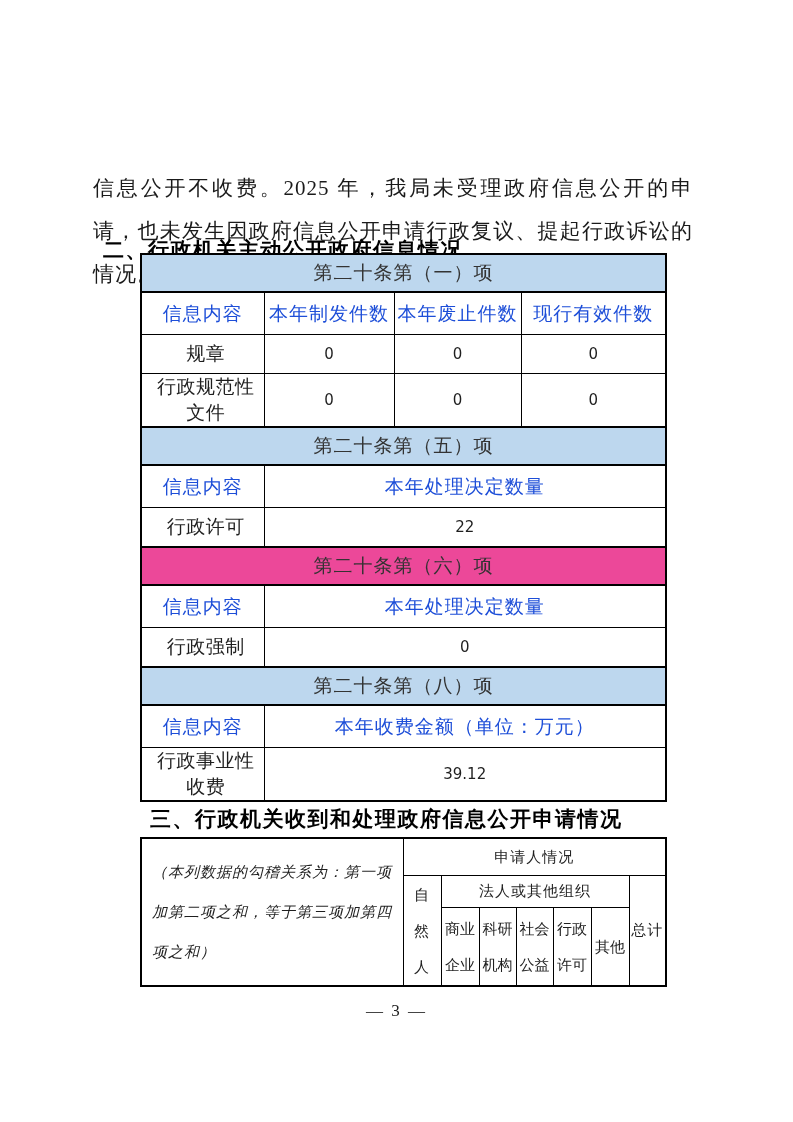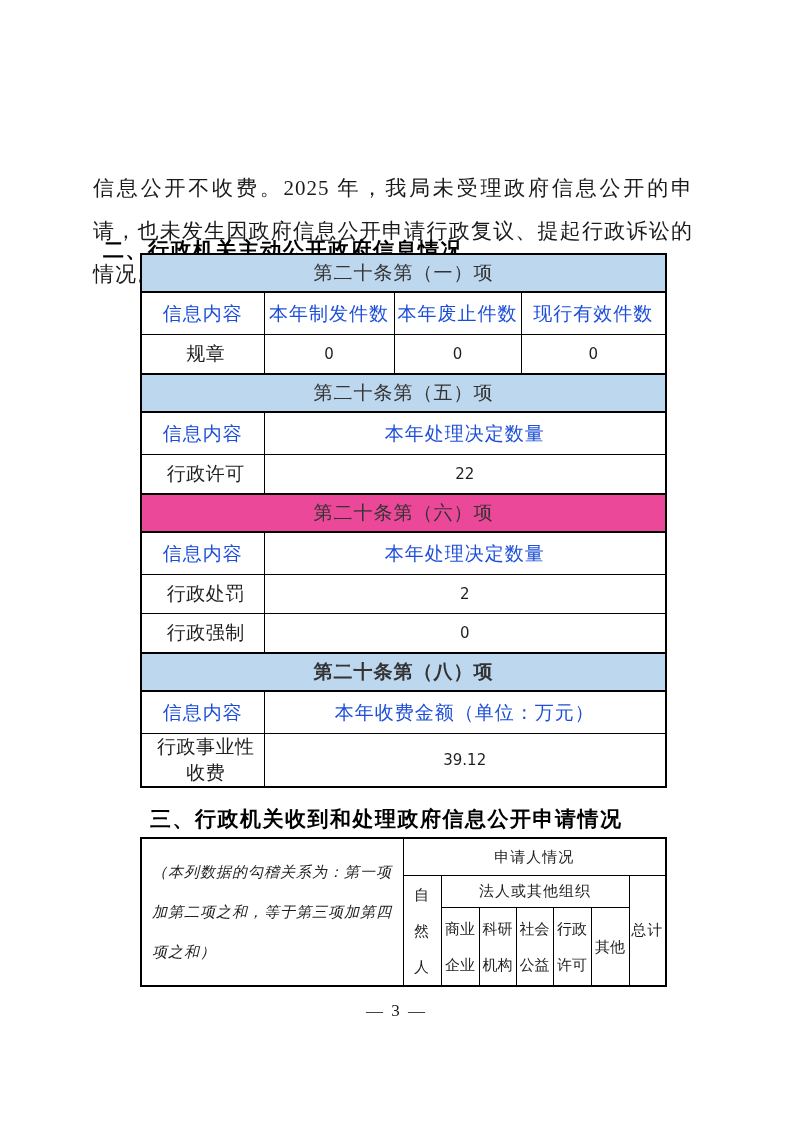--- a/index.html
+++ b/index.html
@@ -85,20 +85,26 @@
         <td>本年制发件数</td>
         <td>本年废止件数</td>
         <td>现行有效件数</td>
       </tr>
       <tr class="data">
         <td class="label">规章</td>
         <td class="val">0</td>
         <td class="val">0</td>
         <td class="val">0</td>
       </tr>
+      <tr class="data">
+        <td class="label">行政规范性文件</td>
+        <td class="val">0</td>
+        <td class="val">0</td>
+        <td class="val">0</td>
+      </tr>
 
       <tr class="sec">
         <td colspan="4" style="background: rgb(189, 215, 238);">第二十条第（五）项</td>
       </tr>
       <tr class="hdr">
         <td>信息内容</td>
         <td colspan="3">本年处理决定数量</td>
       </tr>
       <tr class="data">
         <td class="label">行政许可</td>
@@ -106,30 +112,26 @@
       </tr>
 
       <tr class="sec">
         <td colspan="4" style="background: #ec4899;">第二十条第（六）项</td>
       </tr>
       <tr class="hdr">
         <td>信息内容</td>
         <td colspan="3">本年处理决定数量</td>
       </tr>
       <tr class="data">
-        <td class="label">行政处罚</td>
-        <td class="val" colspan="3">2</td>
-      </tr>
-      <tr class="data">
         <td class="label">行政强制</td>
         <td class="val" colspan="3">0</td>
       </tr>
 
       <tr class="sec">
-        <td colspan="4" style="background: rgb(189, 215, 238); font-weight: bold;">第二十条第（八）项</td>
+        <td colspan="4" style="background: rgb(189, 215, 238);">第二十条第（八）项</td>
       </tr>
       <tr class="hdr">
         <td>信息内容</td>
         <td colspan="3">本年收费金额（单位：万元）</td>
       </tr>
       <tr class="data">
         <td class="label">行政事业性收费</td>
         <td class="val" colspan="3">39.12</td>
       </tr>
     </tbody>

